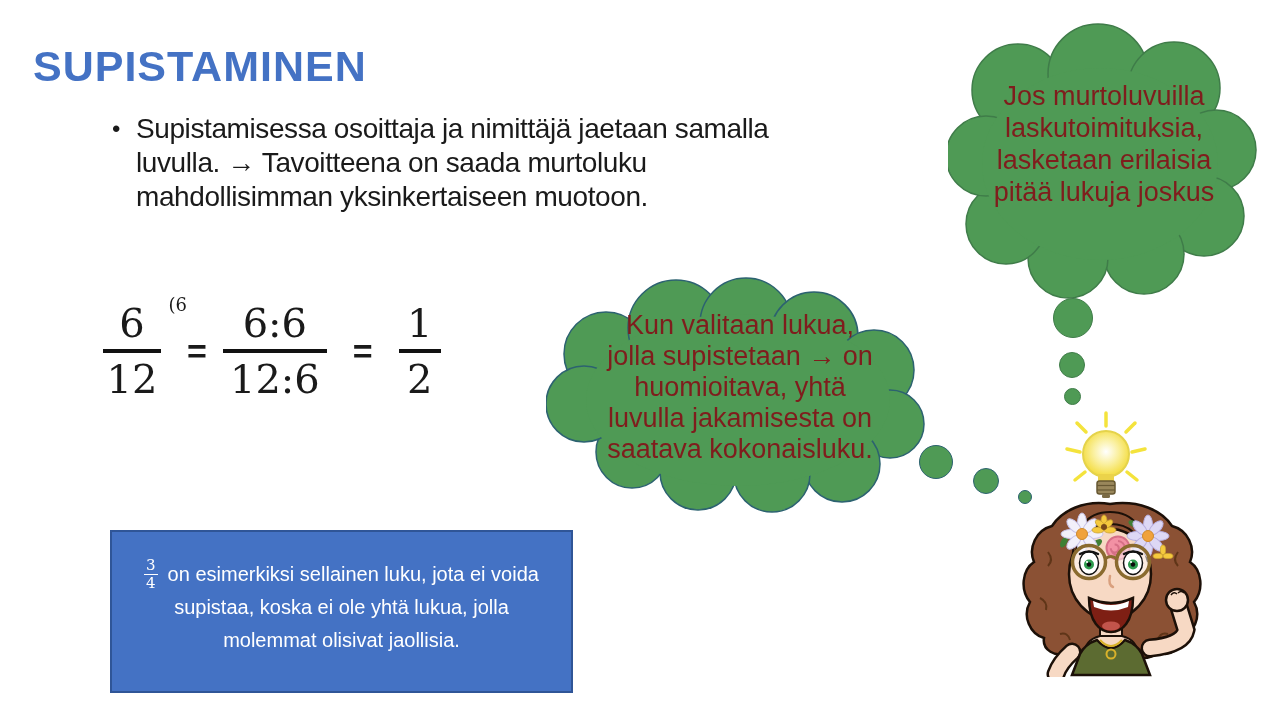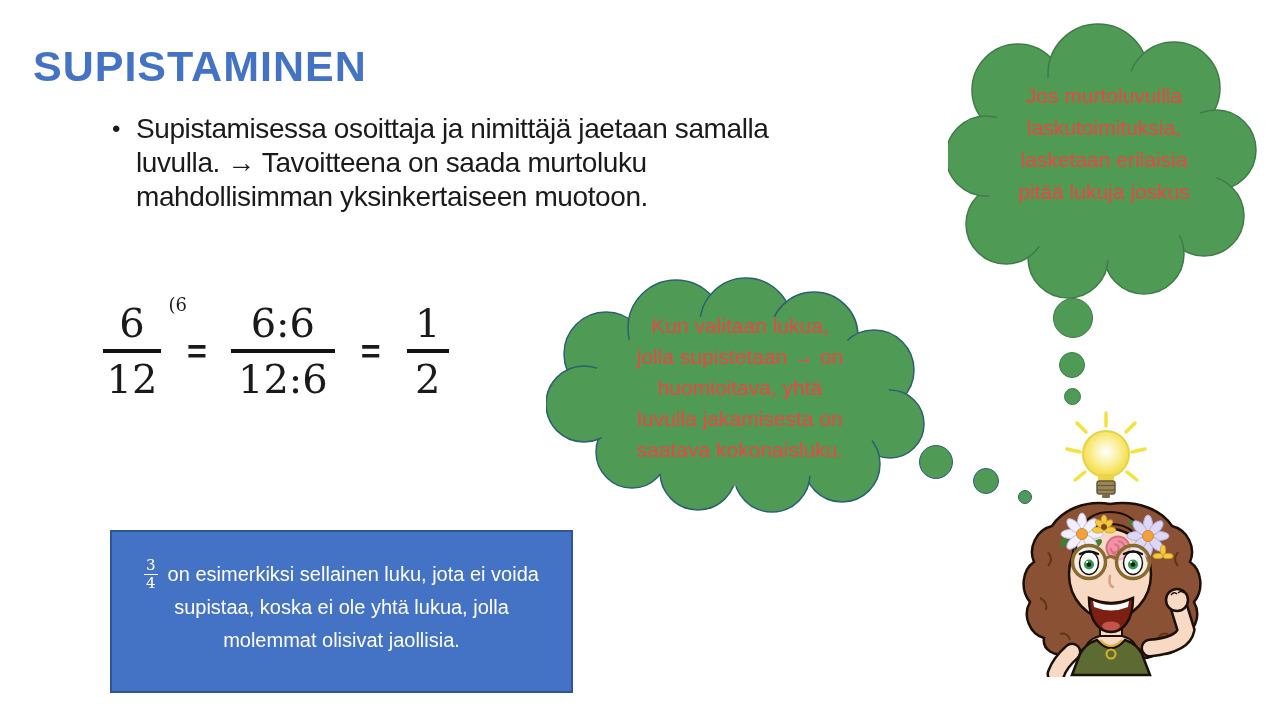--- a/index.html
+++ b/index.html
@@ -16,30 +16,30 @@
   .bullet-line{position:relative;padding-left:24px;white-space:nowrap;}
   .bullet-line .marker{position:absolute;left:0;top:0;font-size:24px;}
 
   
   .formula{position:absolute;left:103px;top:300px;display:flex;align-items:center;
            font-family:"DejaVu Serif","Liberation Serif",serif;}
   .frac{display:inline-block;text-align:center;position:relative;}
   .frac .num,.frac .den{font-size:40px;line-height:46px;}
   .frac .fbar{border-top:4px solid #111;margin:3px 0;}
   .frac1{width:58px;}
-  .frac2{width:104px;margin-left:24px;}
+  .frac2{width:104px;margin-left:16px;}
   .frac3{width:42px;margin-left:26px;}
   .sup{position:absolute;top:-4px;right:-26px;font-size:18px;line-height:18px;}
   .eq{font-size:34px;font-weight:800;margin-left:26px;font-family:"Liberation Sans",sans-serif;}
 
   
   .cloud{position:absolute;}
   .cloud svg{position:absolute;left:0;top:0;}
-  .cloud-text{position:absolute;left:0;right:0;text-align:center;color:#ef4444;
-              font-size:21px;line-height:31px;}
+  .cloud-text{position:absolute;left:0;right:0;text-align:center;color:#7f1d1d;
+              font-size:27px;line-height:31px;}
   .cloud-top{left:948px;top:22px;width:312px;height:278px;}
   .cloud-top .cloud-text{top:58px;line-height:32px;}
   .cloud-mid{left:546px;top:274px;width:388px;height:240px;}
   .cloud-mid .cloud-text{top:36px;}
 
   
   .dot{position:absolute;border-radius:50%;background:#4F9A55;box-sizing:border-box;}
   .dot.green-edge{border:1.5px solid #3F7C49;}
   .dot.teal-edge{border:1.5px solid #2C6270;}
 

